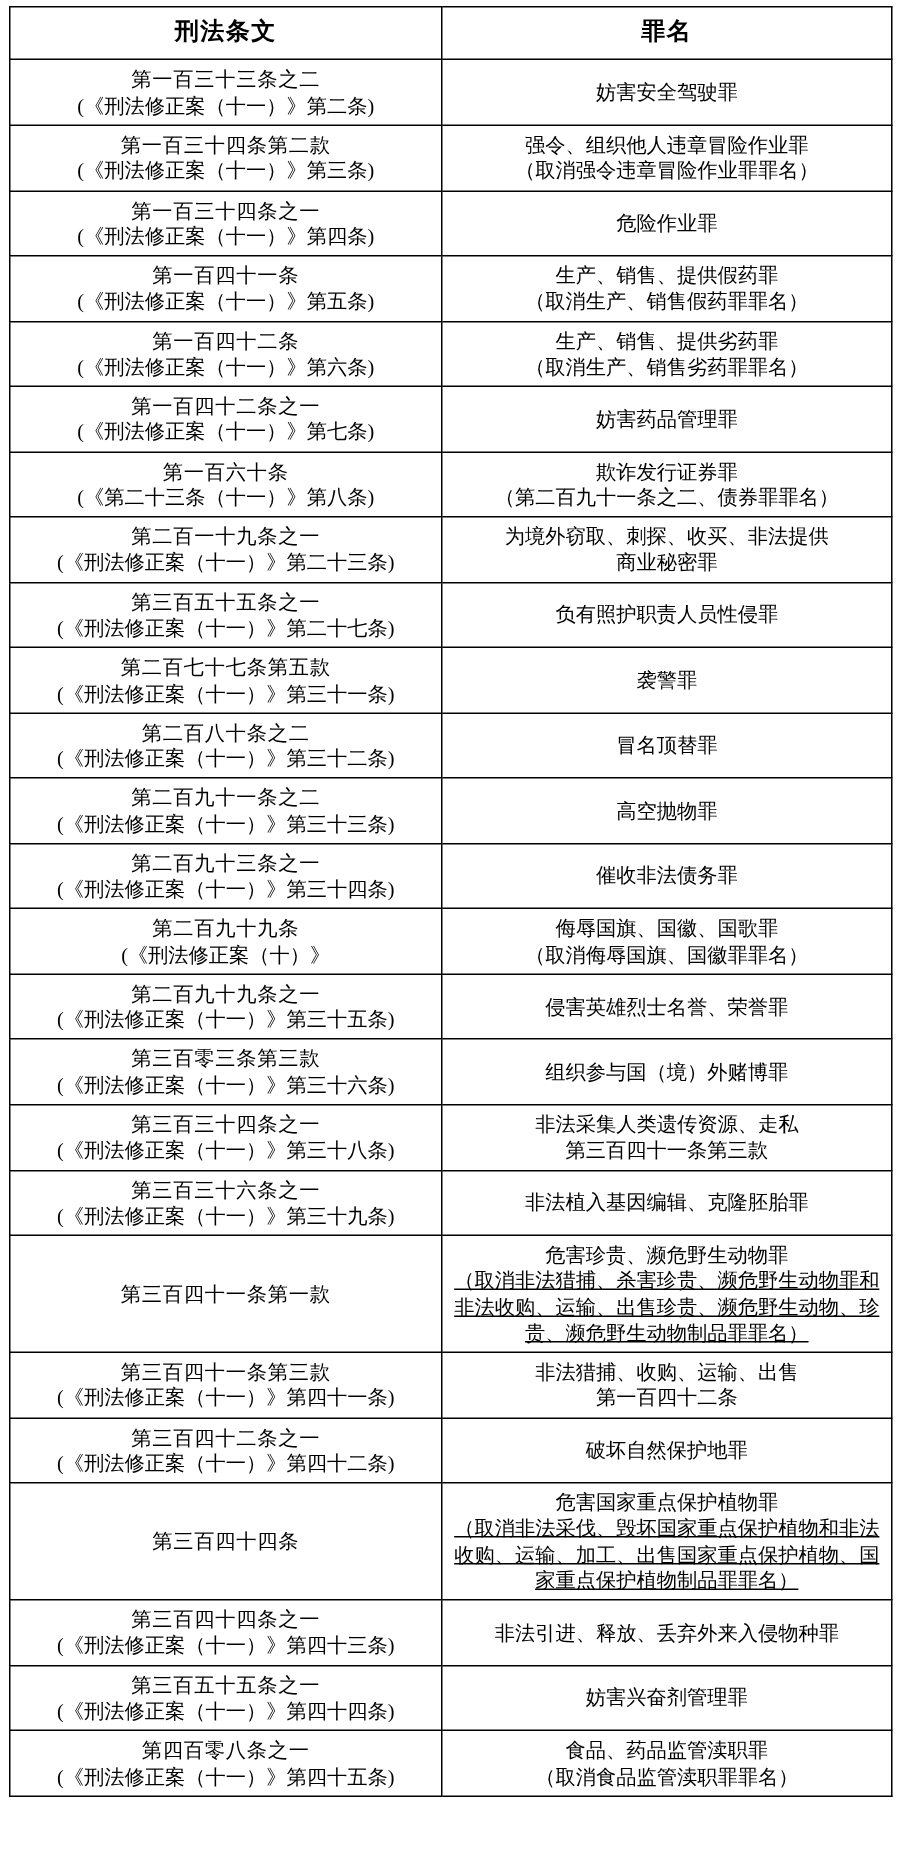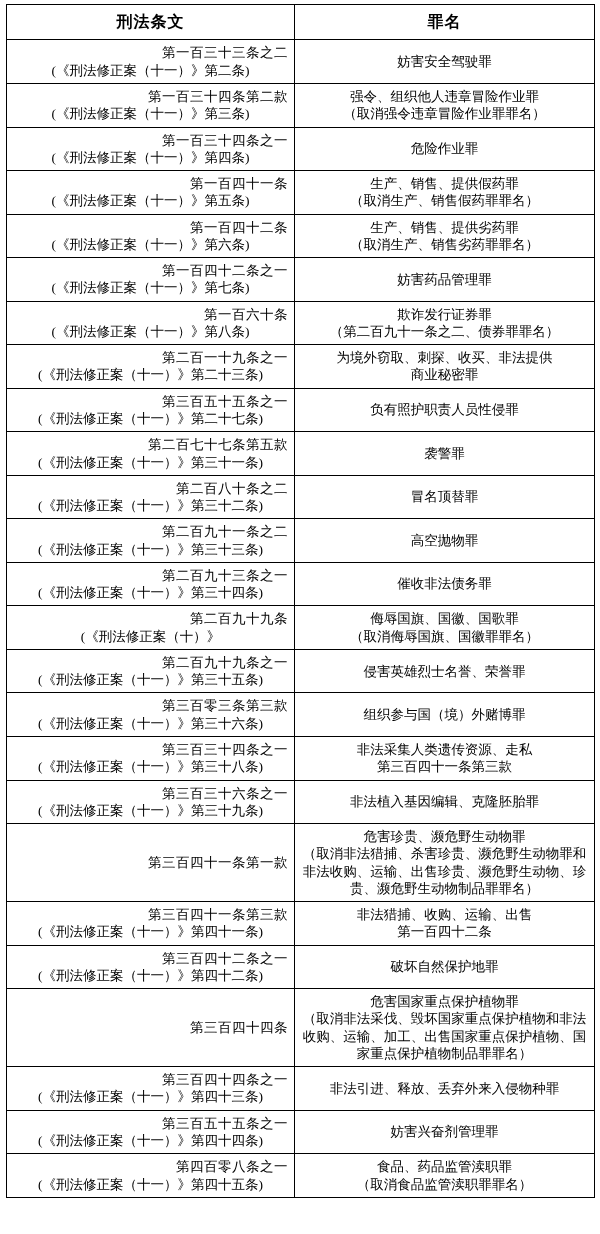--- a/index.html
+++ b/index.html
@@ -39,24 +39,24 @@
     font-size: 16px;
     padding: 7px 24px;
     letter-spacing: 1px;
   }
   .cell-line {
     display: block;
     white-space: nowrap;
   }
   .cell-line.wrap {
     white-space: normal;
+    text-decoration: underline;
   }
   td.article .cell-line:first-child {
     letter-spacing: 0.5px;
-    text-align: right;
   }
 </style>
 </head>
 <body>
 
 <div class="sheet">
   <table class="law-table">
     <colgroup>
         <col class="c1">
         <col class="c2">
@@ -121,21 +121,21 @@
             <span class="cell-line">第一百四十二条之一</span>
             <span class="cell-line">(《刑法修正案（十一）》第七条)</span>
           </td>
           <td class="charge">
             <span class="cell-line">妨害药品管理罪</span>
           </td>
         </tr>
         <tr>
           <td class="article">
             <span class="cell-line">第一百六十条</span>
-            <span class="cell-line">(《刑法修正案（十一）》第八条)</span>
+            <span class="cell-line">(《第二十三条（十一）》第八条)</span>
           </td>
           <td class="charge">
             <span class="cell-line">欺诈发行证券罪</span>
             <span class="cell-line">（第二百九十一条之二、债券罪罪名）</span>
           </td>
         </tr>
         <tr>
           <td class="article">
             <span class="cell-line">第二百一十九条之一</span>
             <span class="cell-line">(《刑法修正案（十一）》第二十三条)</span>

